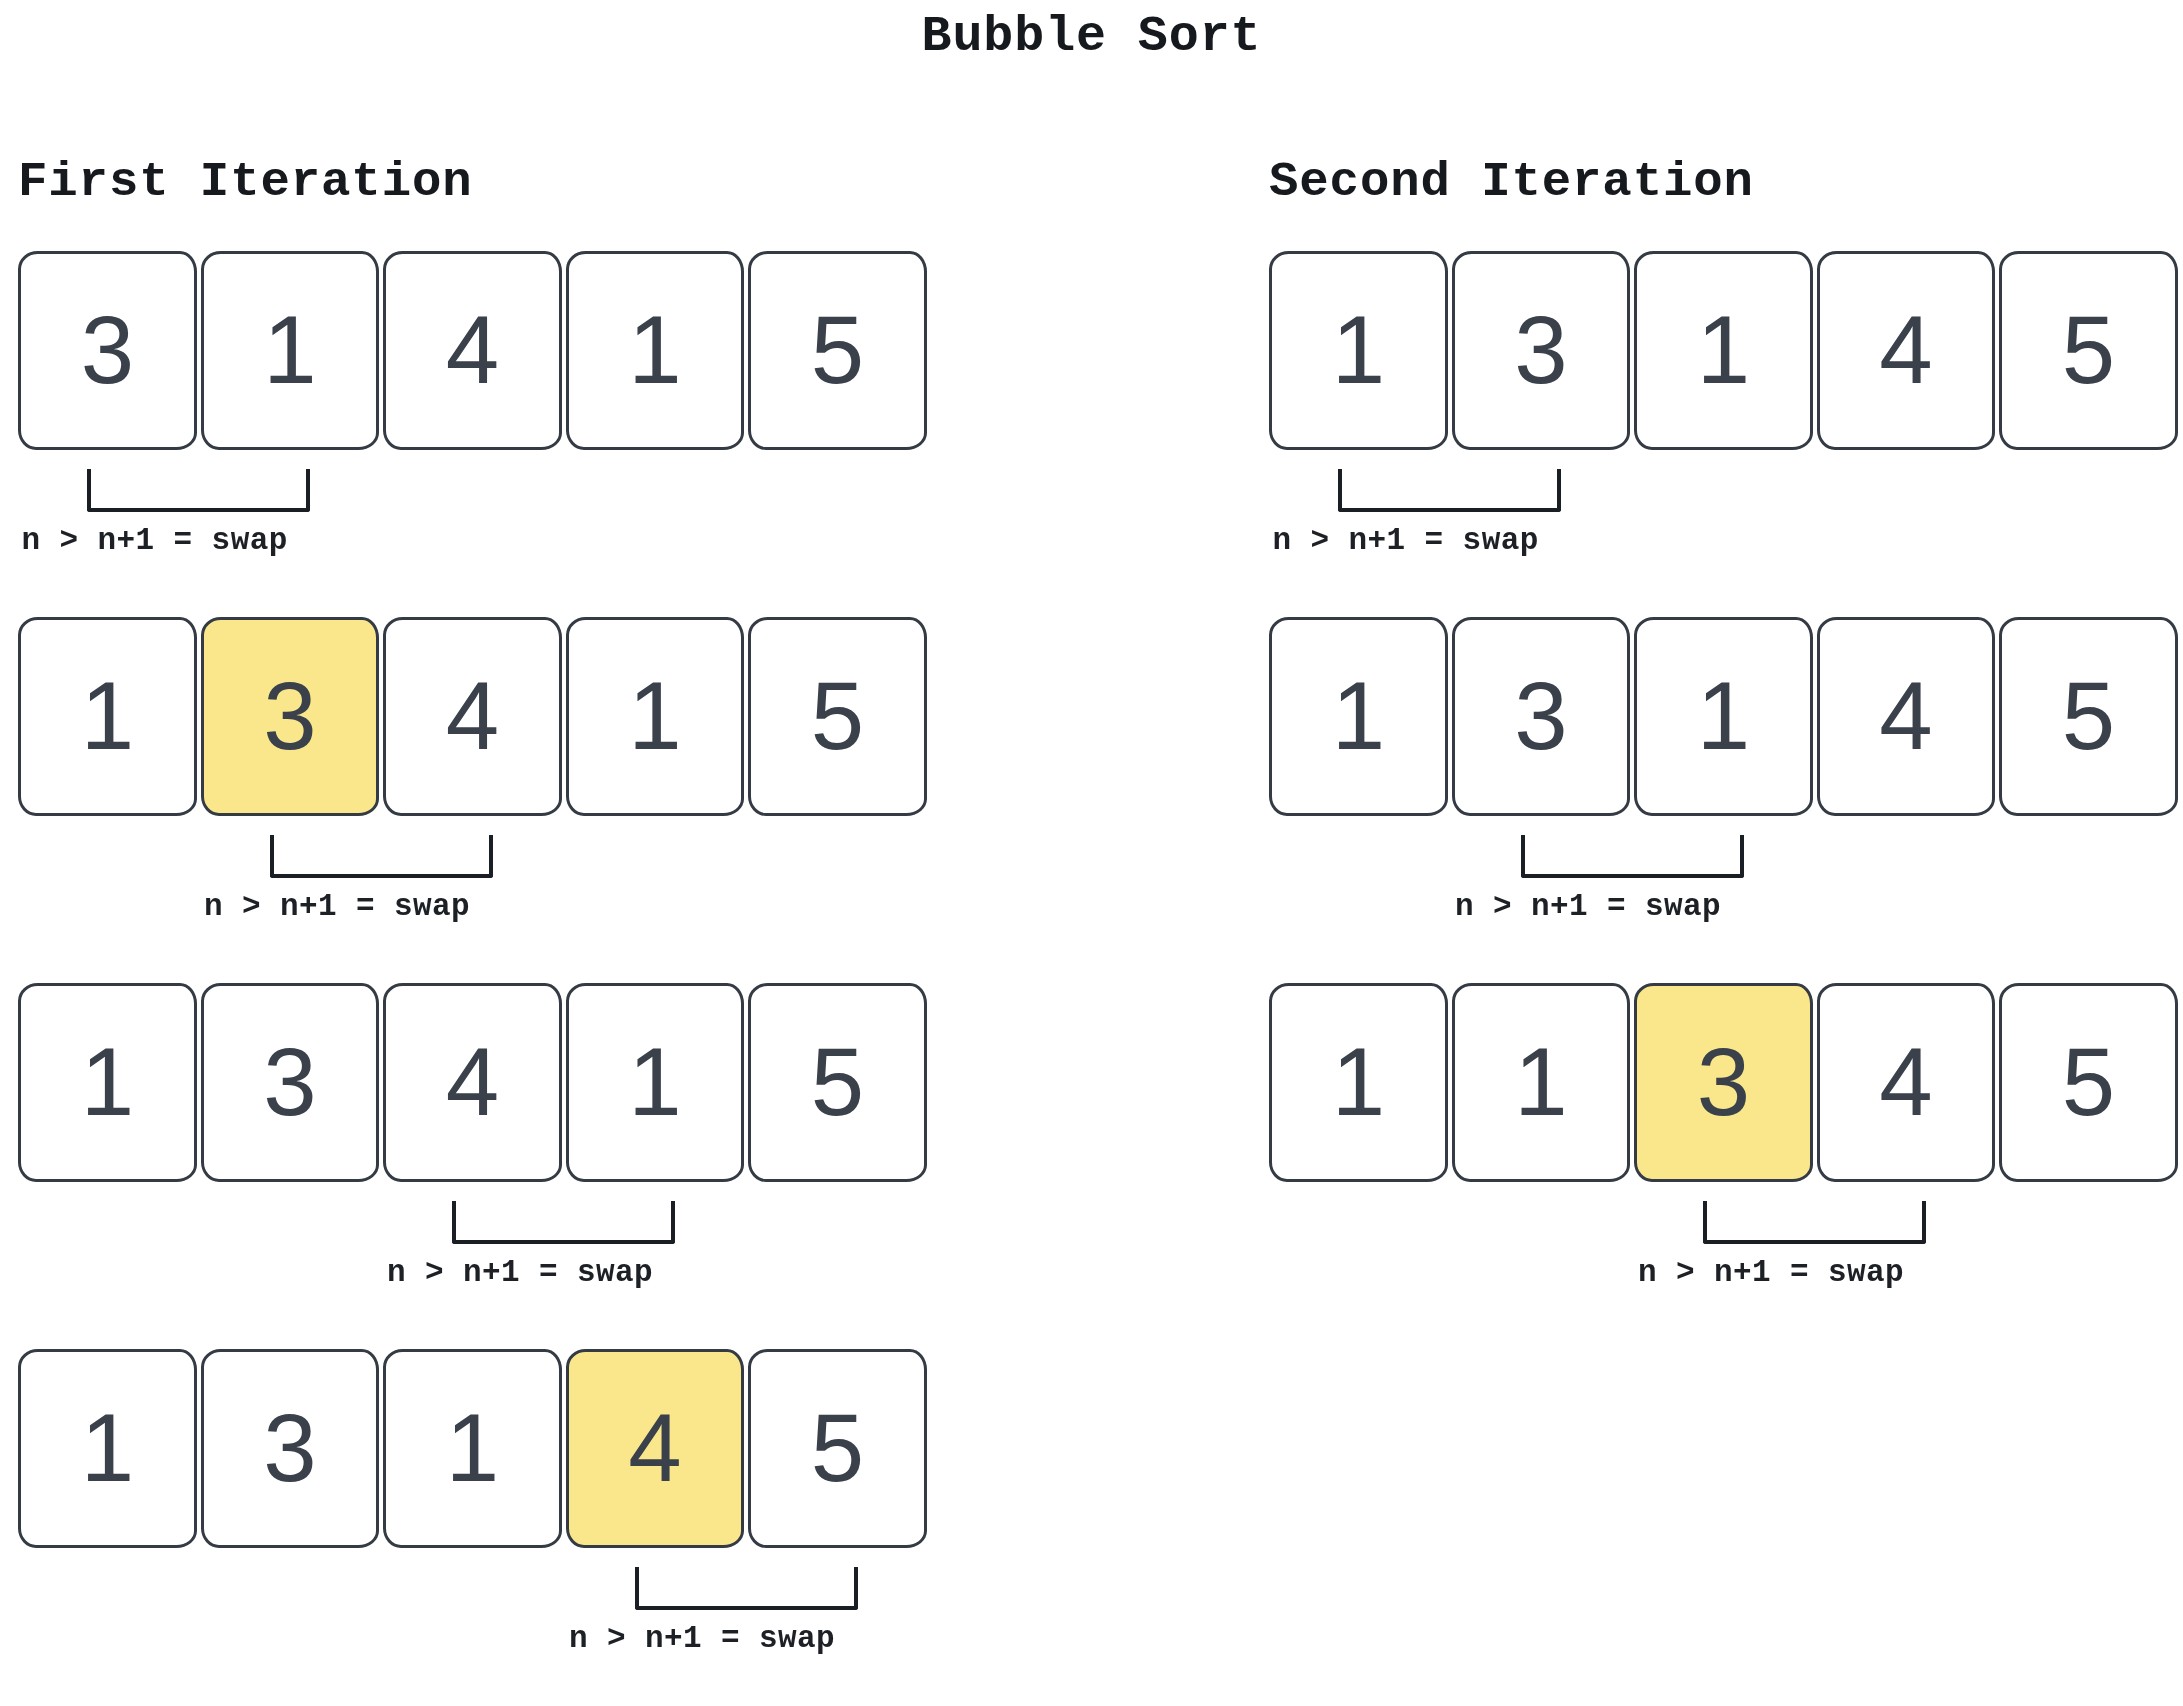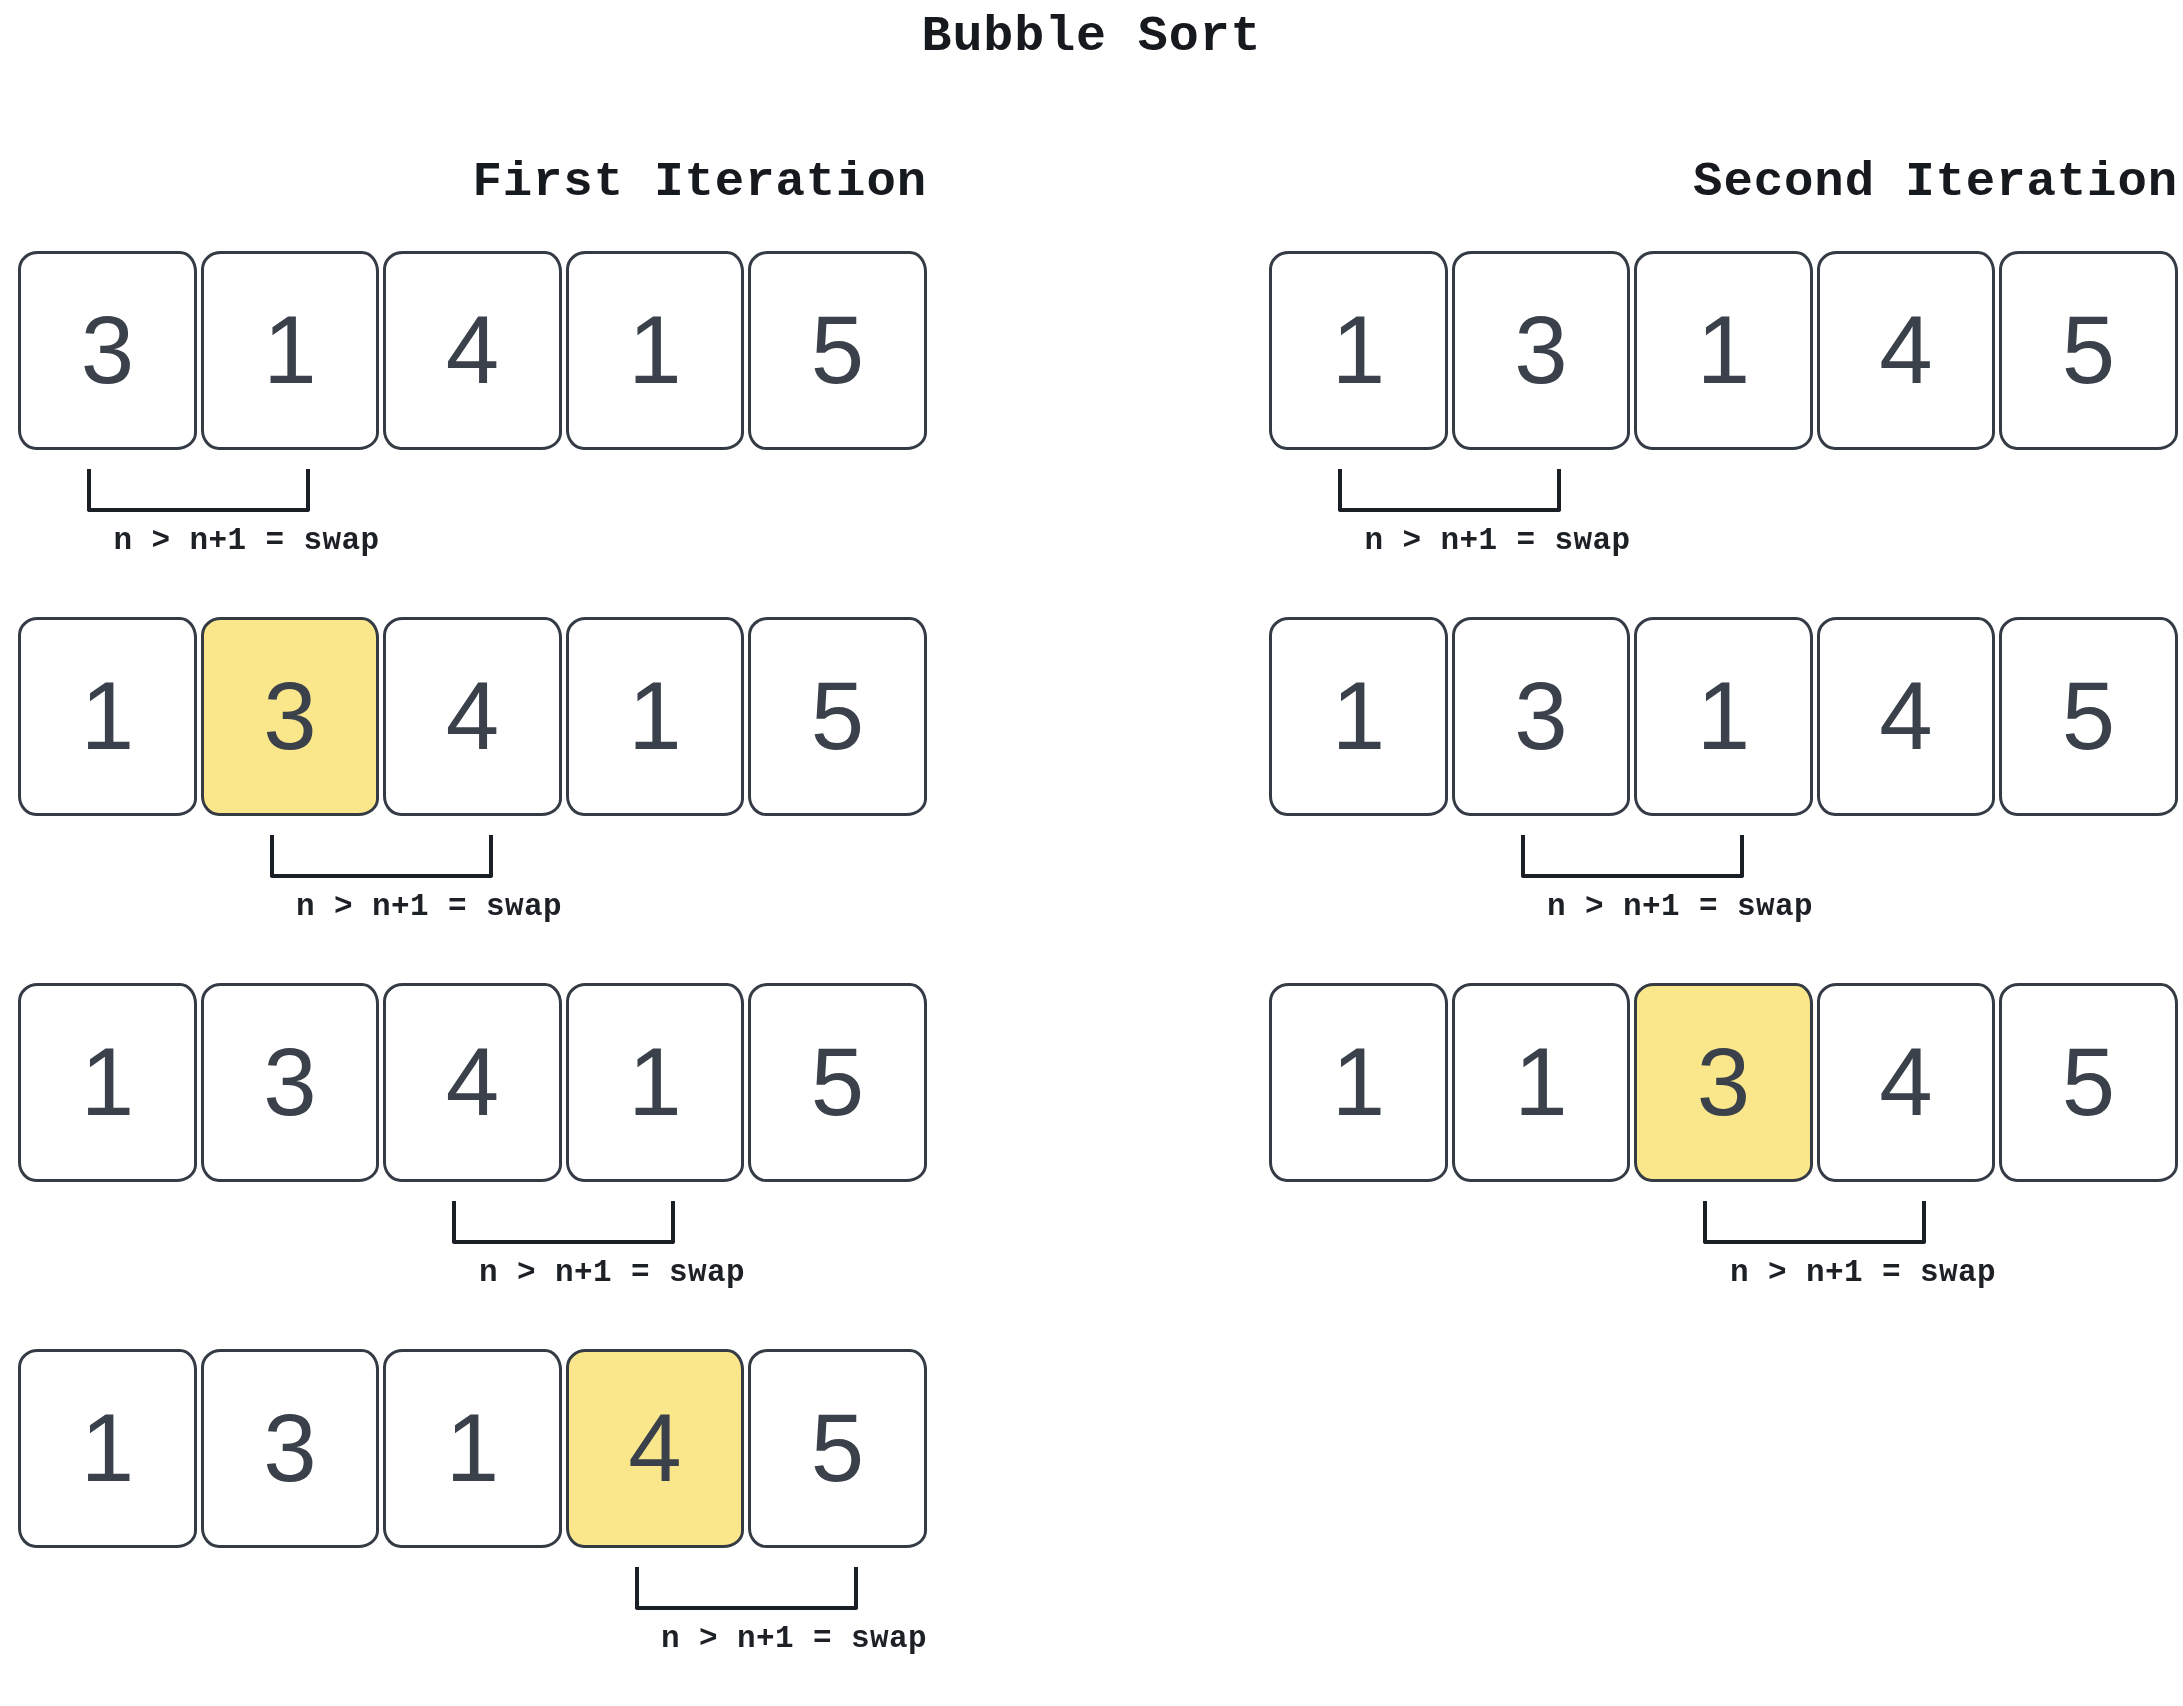--- a/index.html
+++ b/index.html
@@ -8,21 +8,21 @@
     font-family:"Liberation Mono","DejaVu Sans Mono",monospace;overflow:hidden;
   }
   .title{
     position:absolute;top:8px;left:0;width:100%;text-align:center;
     font-size:50px;font-weight:700;color:#16191d;letter-spacing:0.9px;
   }
   .col{position:absolute;top:148px;width:909px;}
   .col-left{left:18px;}
   .col-right{left:1269px;}
   .col-heading{
-    margin:4.5px 0 40px 0;height:58px;line-height:58px;text-align:right;
+    margin:4.5px 0 40px 0;height:58px;line-height:58px;text-align:left;
     font-size:49px;font-weight:700;color:#16191d;letter-spacing:0.9px;
   }
   .step{position:relative;height:306px;margin-bottom:60px;}
   .row{display:flex;gap:3.6px;}
   .cell{
     box-sizing:border-box;width:179px;height:199px;background:#ffffff;
     border:3.1px solid #343b44;
     border-radius:19.7px 17px 20.6px 18px / 18px 20.6px 17px 19.7px;
     display:flex;align-items:center;justify-content:center;
   }
@@ -30,21 +30,21 @@
   .digit{
     font-family:"Liberation Sans","DejaVu Sans",sans-serif;
     font-size:96px;font-weight:400;color:#3a414b;line-height:1;
   }
   .bracket{
     position:absolute;top:218px;height:43px;box-sizing:border-box;
     border-left:4px solid #1a1f26;border-right:4px solid #1a1f26;
     border-bottom:4.5px solid #1a1f26;border-radius:0 0 2.7px 2.7px;
   }
   .swaplabel{
-    position:absolute;top:272px;width:358px;text-align:right;
+    position:absolute;top:272px;width:358px;text-align:left;
     font-size:31px;font-weight:700;color:#1d2126;letter-spacing:0.4px;white-space:nowrap;
   }
   .legend{margin-top:125px;margin-left:136px;}
   .legend-row{display:flex;align-items:center;margin-bottom:29px;}
   .swatch{
     box-sizing:border-box;width:85px;height:78px;border:4px solid #1a1f26;
     border-radius:6.3px 4.5px 7.2px 4.5px / 5.4px 7.2px 4.5px 6.3px;background:#ffffff;
   }
   .swatch.hl{background:#fae78c;}
   .legend-label{

